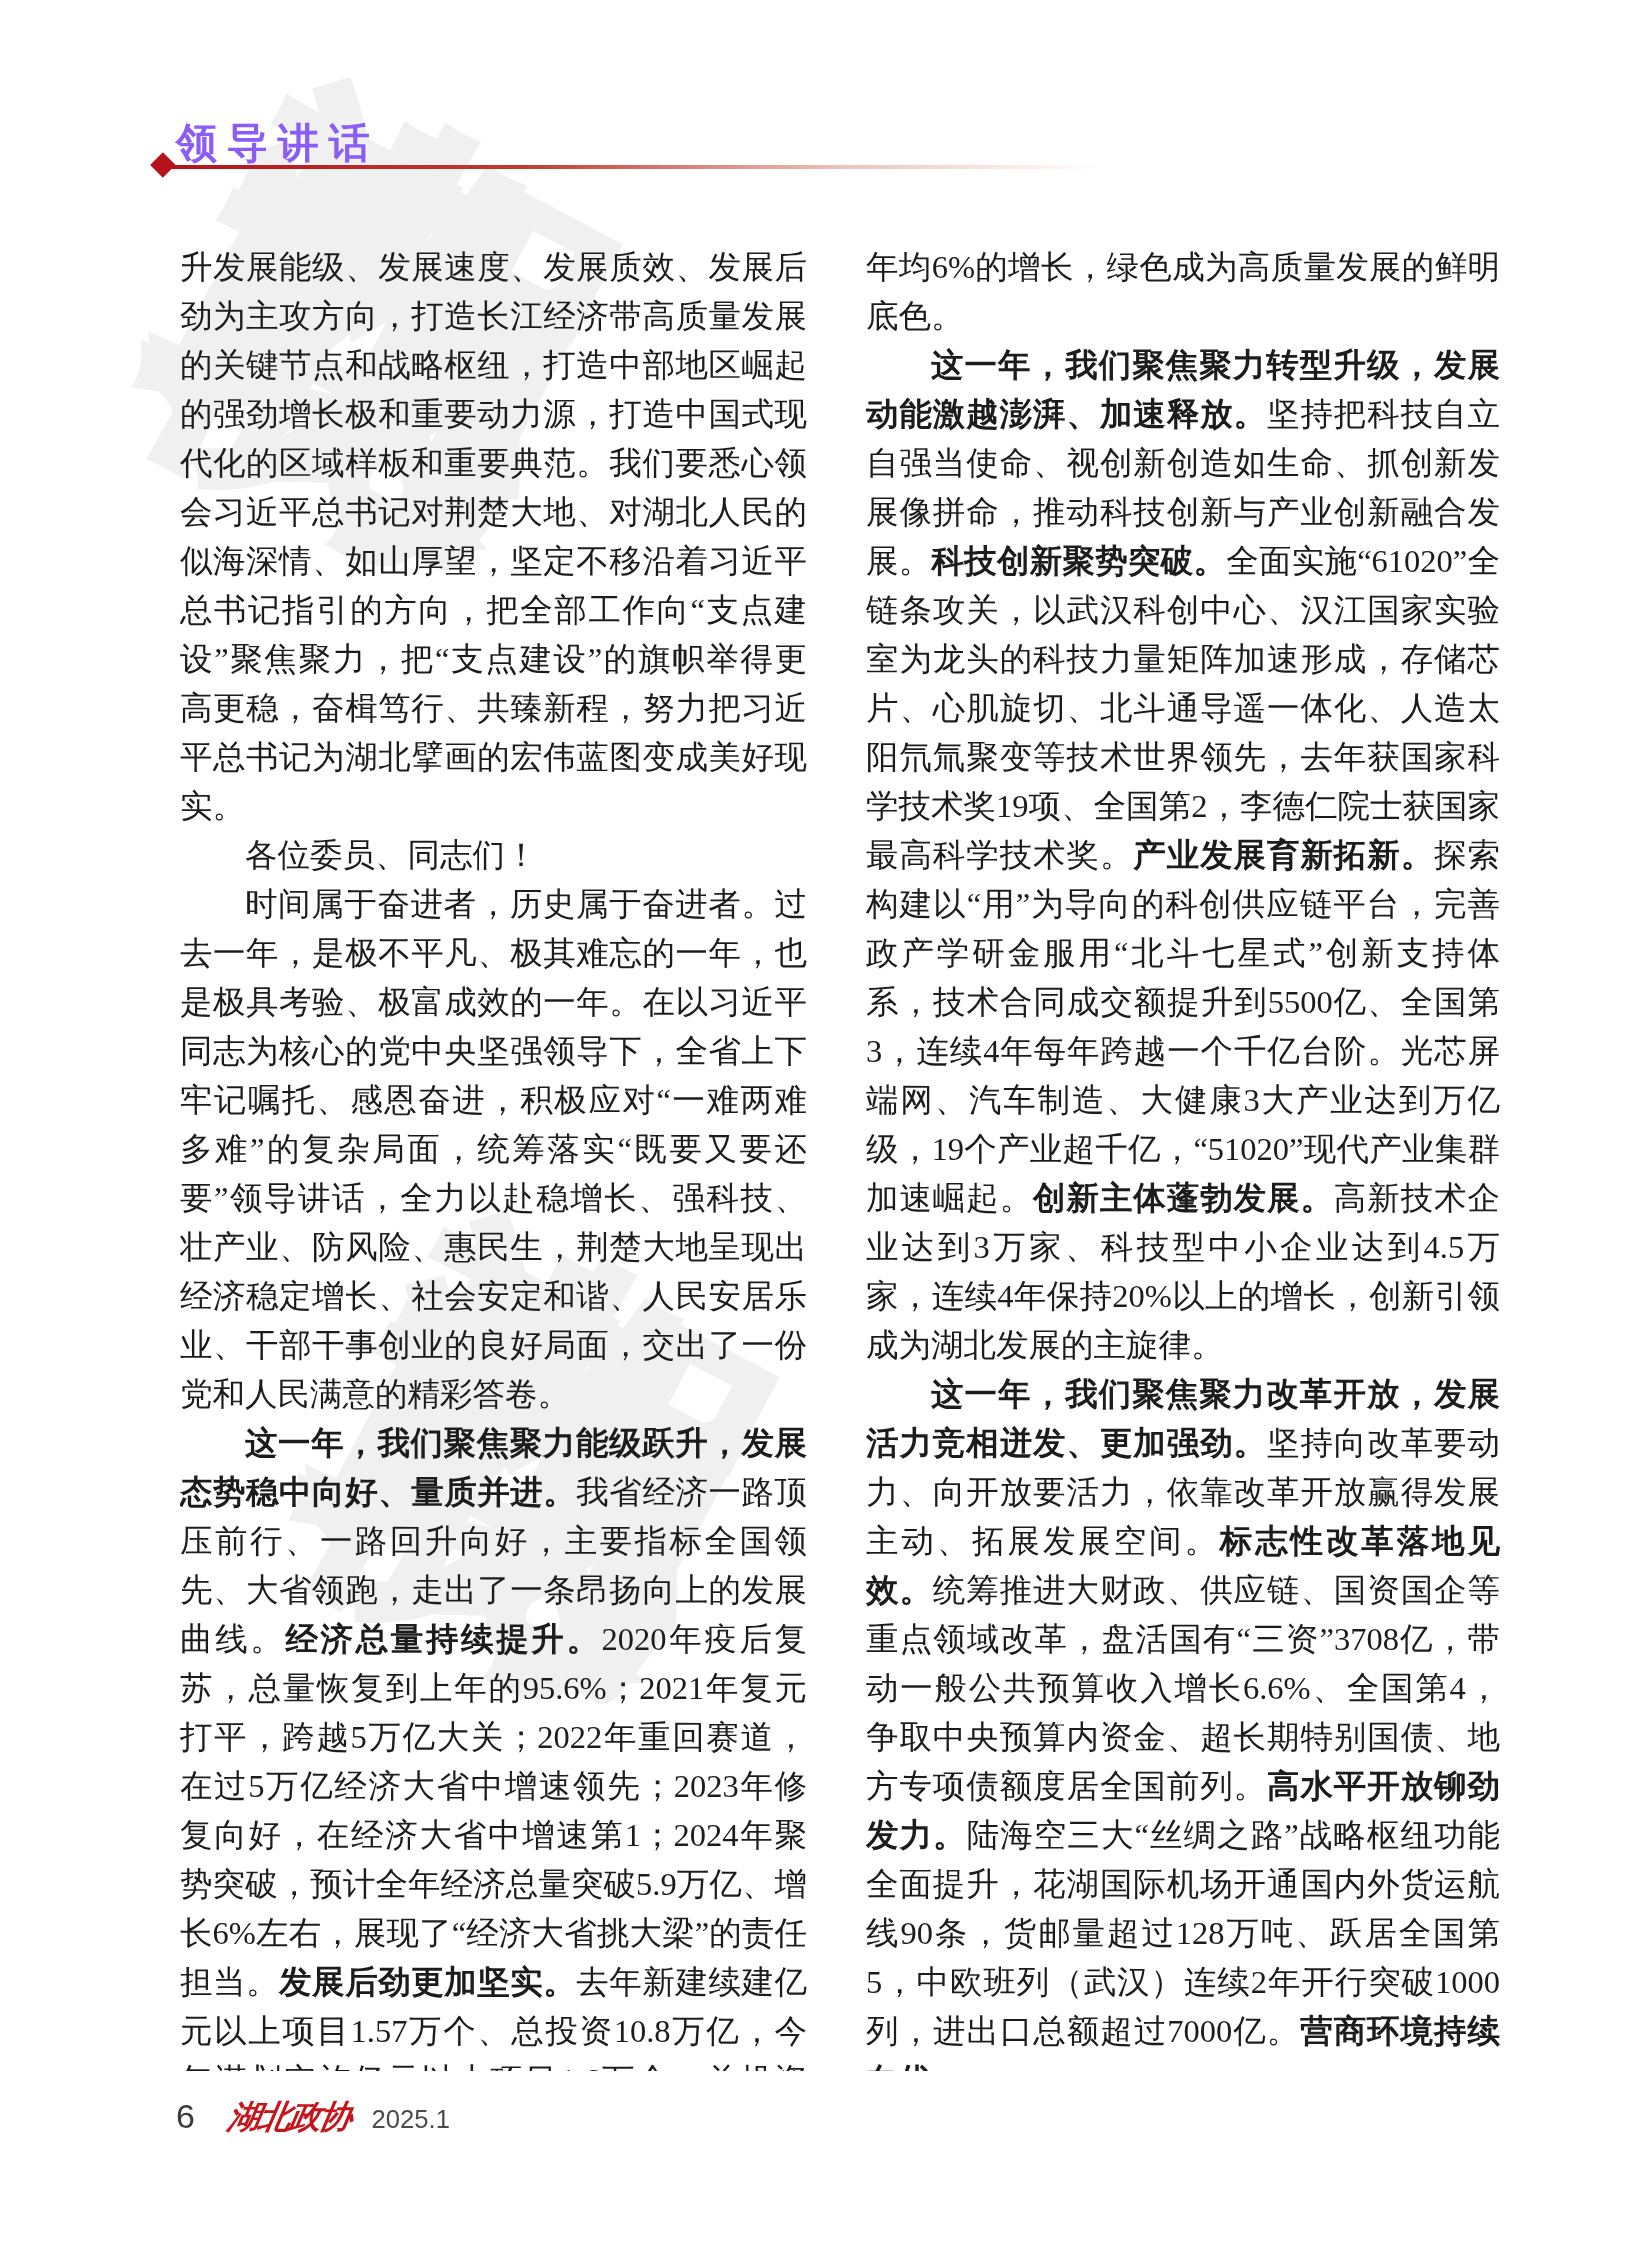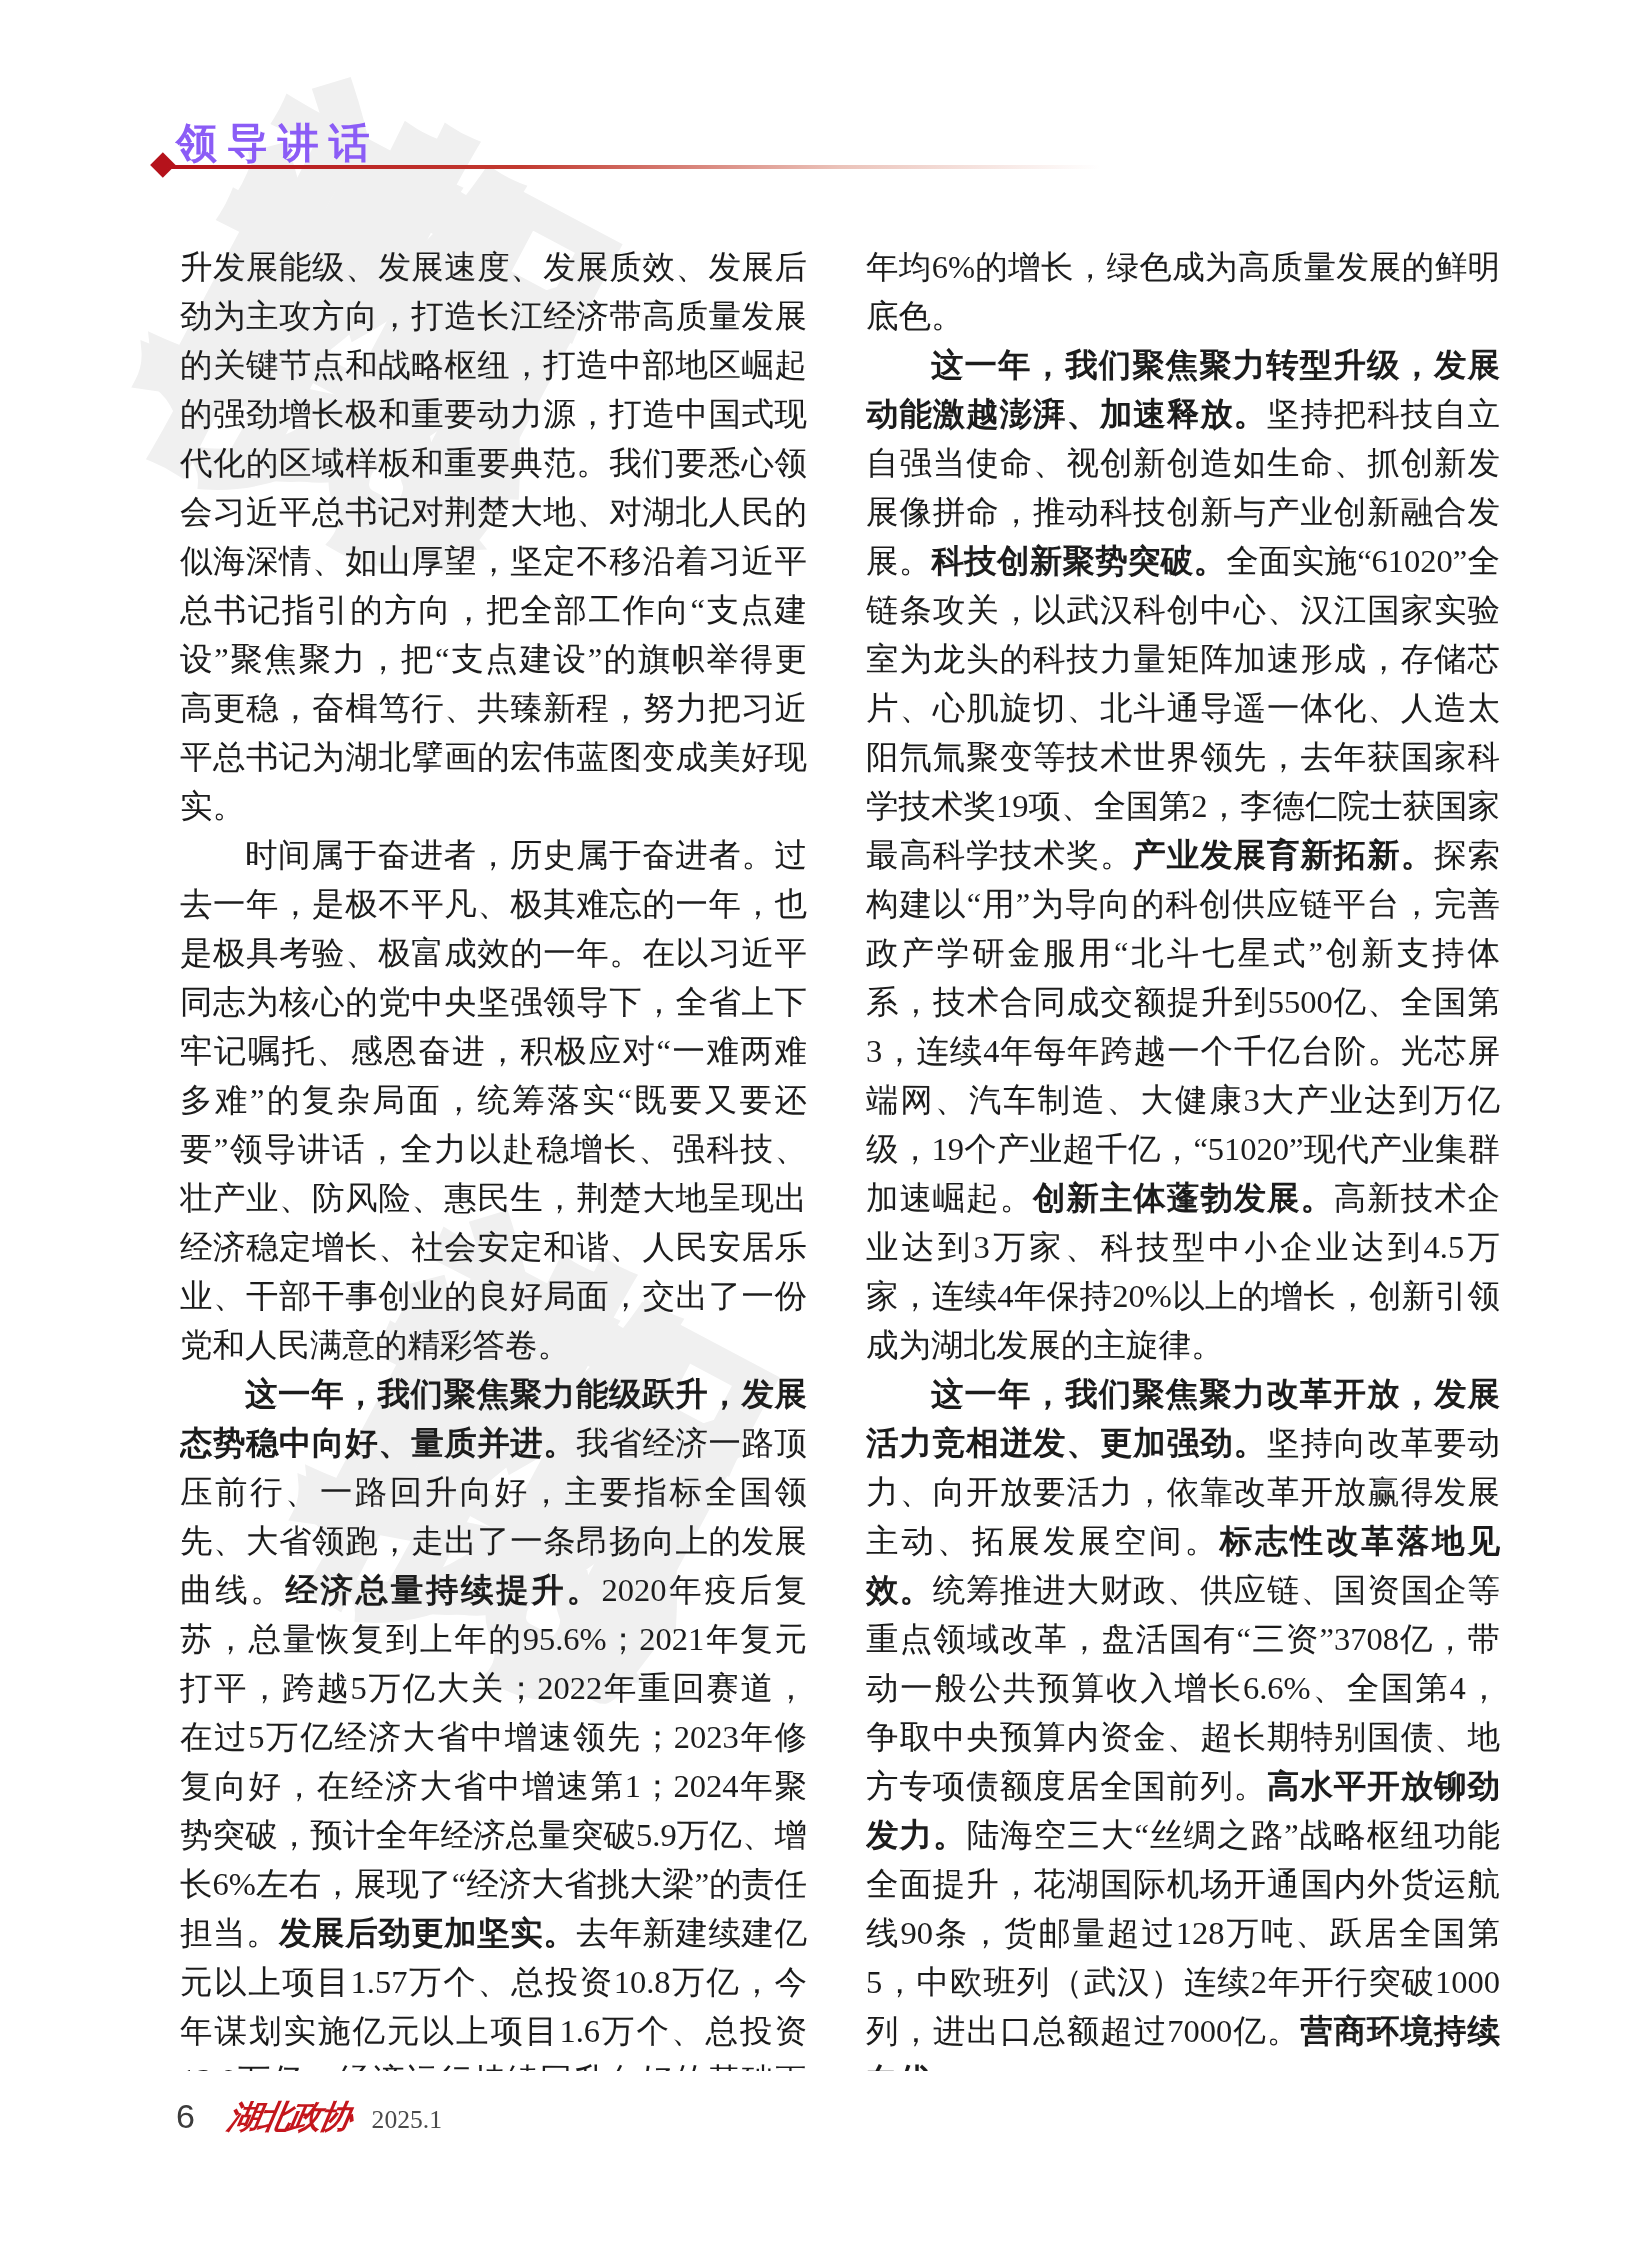--- a/index.html
+++ b/index.html
@@ -78,21 +78,21 @@
     margin-left:33px;
     font-family:"Liberation Serif","DejaVu Serif",serif;
     font-style:italic;font-weight:700;
     font-size:32.5px;letter-spacing:-2px;
     color:var(--logo-red);
     transform:skewX(-10deg);
     white-space:nowrap;
   }
   .issue-number{
     margin-left:21.7px;
-    font-family:Liberation Serif, serif;
+    font-family:Liberation Sans, sans-serif;
     font-size:25.6px;color:#4a4a4a;
   }
 </style>
 </head>
 <body>
 
 <div class="page">
 
   <div class="wm wm1">湖北政协</div>
   <div class="wm wm2">湖北政协</div>
@@ -101,20 +101,21 @@
     <div class="section-title">领导讲话</div>
     <div class="header-rule">
       <div class="rule-diamond"></div>
       <div class="rule-line"></div>
     </div>
   </div>
 
   <div class="article">
     <div class="col col-left">
         <p class="para"><span>升发展能级、发展速度、发展质效、发展后劲为主攻方向，打造长江经济带高质量发展的关键节点和战略枢纽，打造中部地区崛起的强劲增长极和重要动力源，打造中国式现代化的区域样板和重要典范。我们要悉心领会习近平总书记对荆楚大地、对湖北人民的似海深情、如山厚望，坚定不移沿着习近平总书记指引的方向，把全部工作向“支点建设”聚焦聚力，把“支点建设”的旗帜举得更高更稳，奋楫笃行、共臻新程，努力把习近平总书记为湖北擘画的宏伟蓝图变成美好现实。</span></p>
+        <p class="para indent"><span>各位委员、同志们！</span></p>
         <p class="para indent"><span>时间属于奋进者，历史属于奋进者。过去一年，是极不平凡、极其难忘的一年，也是极具考验、极富成效的一年。在以习近平同志为核心的党中央坚强领导下，全省上下牢记嘱托、感恩奋进，积极应对“一难两难多难”的复杂局面，统筹落实“既要又要还要”领导讲话，全力以赴稳增长、强科技、壮产业、防风险、惠民生，荆楚大地呈现出经济稳定增长、社会安定和谐、人民安居乐业、干部干事创业的良好局面，交出了一份党和人民满意的精彩答卷。</span></p>
         <p class="para indent"><span class="em">这一年，我们聚焦聚力能级跃升，发展态势稳中向好、量质并进。</span><span>我省经济一路顶压前行、一路回升向好，主要指标全国领先、大省领跑，走出了一条昂扬向上的发展曲线。</span><span class="em">经济总量持续提升。</span><span>2020年疫后复苏，总量恢复到上年的95.6%；2021年复元打平，跨越5万亿大关；2022年重回赛道，在过5万亿经济大省中增速领先；2023年修复向好，在经济大省中增速第1；2024年聚势突破，预计全年经济总量突破5.9万亿、增长6%左右，展现了“经济大省挑大梁”的责任担当。</span><span class="em">发展后劲更加坚实。</span><span>去年新建续建亿元以上项目1.57万个、总投资10.8万亿，今年谋划实施亿元以上项目1.6万个、总投资13.9万亿，经济运行持续回升向好的基础更加厚实。</span></p>
       </div>
     <div class="col col-right">
         <p class="para"><span>年均6%的增长，绿色成为高质量发展的鲜明底色。</span></p>
         <p class="para indent"><span class="em">这一年，我们聚焦聚力转型升级，发展动能激越澎湃、加速释放。</span><span>坚持把科技自立自强当使命、视创新创造如生命、抓创新发展像拼命，推动科技创新与产业创新融合发展。</span><span class="em">科技创新聚势突破。</span><span>全面实施“61020”全链条攻关，以武汉科创中心、汉江国家实验室为龙头的科技力量矩阵加速形成，存储芯片、心肌旋切、北斗通导遥一体化、人造太阳氘氚聚变等技术世界领先，去年获国家科学技术奖19项、全国第2，李德仁院士获国家最高科学技术奖。</span><span class="em">产业发展育新拓新。</span><span>探索构建以“用”为导向的科创供应链平台，完善政产学研金服用“北斗七星式”创新支持体系，技术合同成交额提升到5500亿、全国第3，连续4年每年跨越一个千亿台阶。光芯屏端网、汽车制造、大健康3大产业达到万亿级，19个产业超千亿，“51020”现代产业集群加速崛起。</span><span class="em">创新主体蓬勃发展。</span><span>高新技术企业达到3万家、科技型中小企业达到4.5万家，连续4年保持20%以上的增长，创新引领成为湖北发展的主旋律。</span></p>
         <p class="para indent"><span class="em">这一年，我们聚焦聚力改革开放，发展活力竞相迸发、更加强劲。</span><span>坚持向改革要动力、向开放要活力，依靠改革开放赢得发展主动、拓展发展空间。</span><span class="em">标志性改革落地见效。</span><span>统筹推进大财政、供应链、国资国企等重点领域改革，盘活国有“三资”3708亿，带动一般公共预算收入增长6.6%、全国第4，争取中央预算内资金、超长期特别国债、地方专项债额度居全国前列。</span><span class="em">高水平开放铆劲发力。</span><span>陆海空三大“丝绸之路”战略枢纽功能全面提升，花湖国际机场开通国内外货运航线90条，货邮量超过128万吨、跃居全国第5，中欧班列（武汉）连续2年开行突破1000列，进出口总额超过7000亿。</span><span class="em">营商环境持续向优。</span></p>
       </div>
   </div>
 

